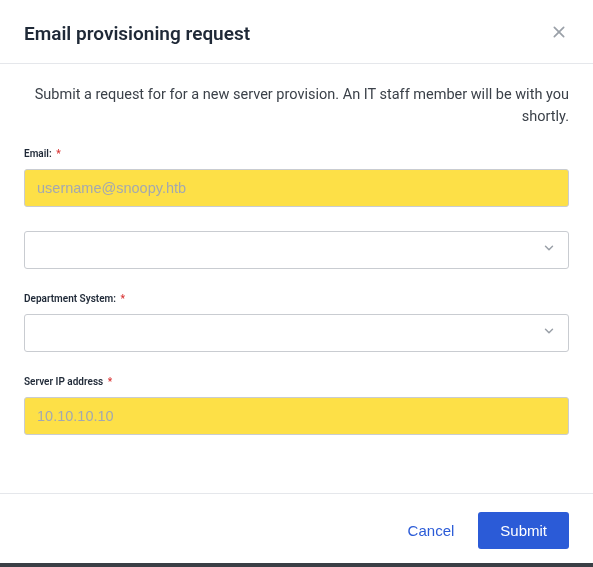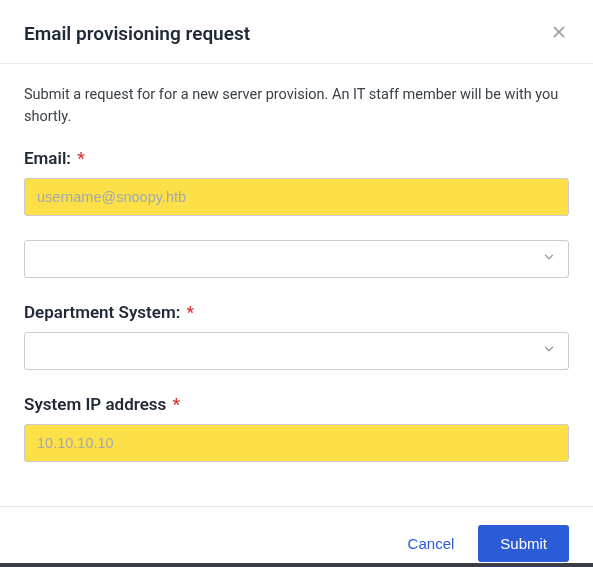--- a/index.html
+++ b/index.html
@@ -47,27 +47,28 @@
     }
     .modal-body {
       padding: 20px 24px 20px 24px;
       flex: 1;
     }
     .intro {
       font-size: 14.5px;
       color: #3b4149;
       line-height: 1.5;
       margin-bottom: 20px;
+      text-align: right;
     }
     .form-group {
       margin-bottom: 24px;
     }
     .form-label {
       display: block;
-      font-size: 17px;
+      font-size: 10px;
       font-weight: 600;
       color: #1f2937;
       margin-bottom: 10px;
     }
     .required {
       color: #d93636;
       font-weight: 600;
       margin-left: 2px;
     }
     .form-input {
@@ -186,21 +187,21 @@
         <span class="chevron">
           <svg viewBox="0 0 24 24" fill="none" stroke="currentColor" stroke-width="2.5" stroke-linecap="round" stroke-linejoin="round">
             <polyline points="6 9 12 15 18 9"></polyline>
           </svg>
         </span>
       </div>
     </div>
 
     <div class="form-group">
       <label class="form-label">
-        <span>System IP address</span>
+        <span>Server IP address</span>
         <span class="required">*</span>
       </label>
       <input type="text" class="form-input" placeholder="10.10.10.10" style="">
     </div>
   </div>
 
   <div class="modal-footer">
     <button class="btn-cancel">Cancel</button>
     <button class="btn-submit">Submit</button>
   </div>

